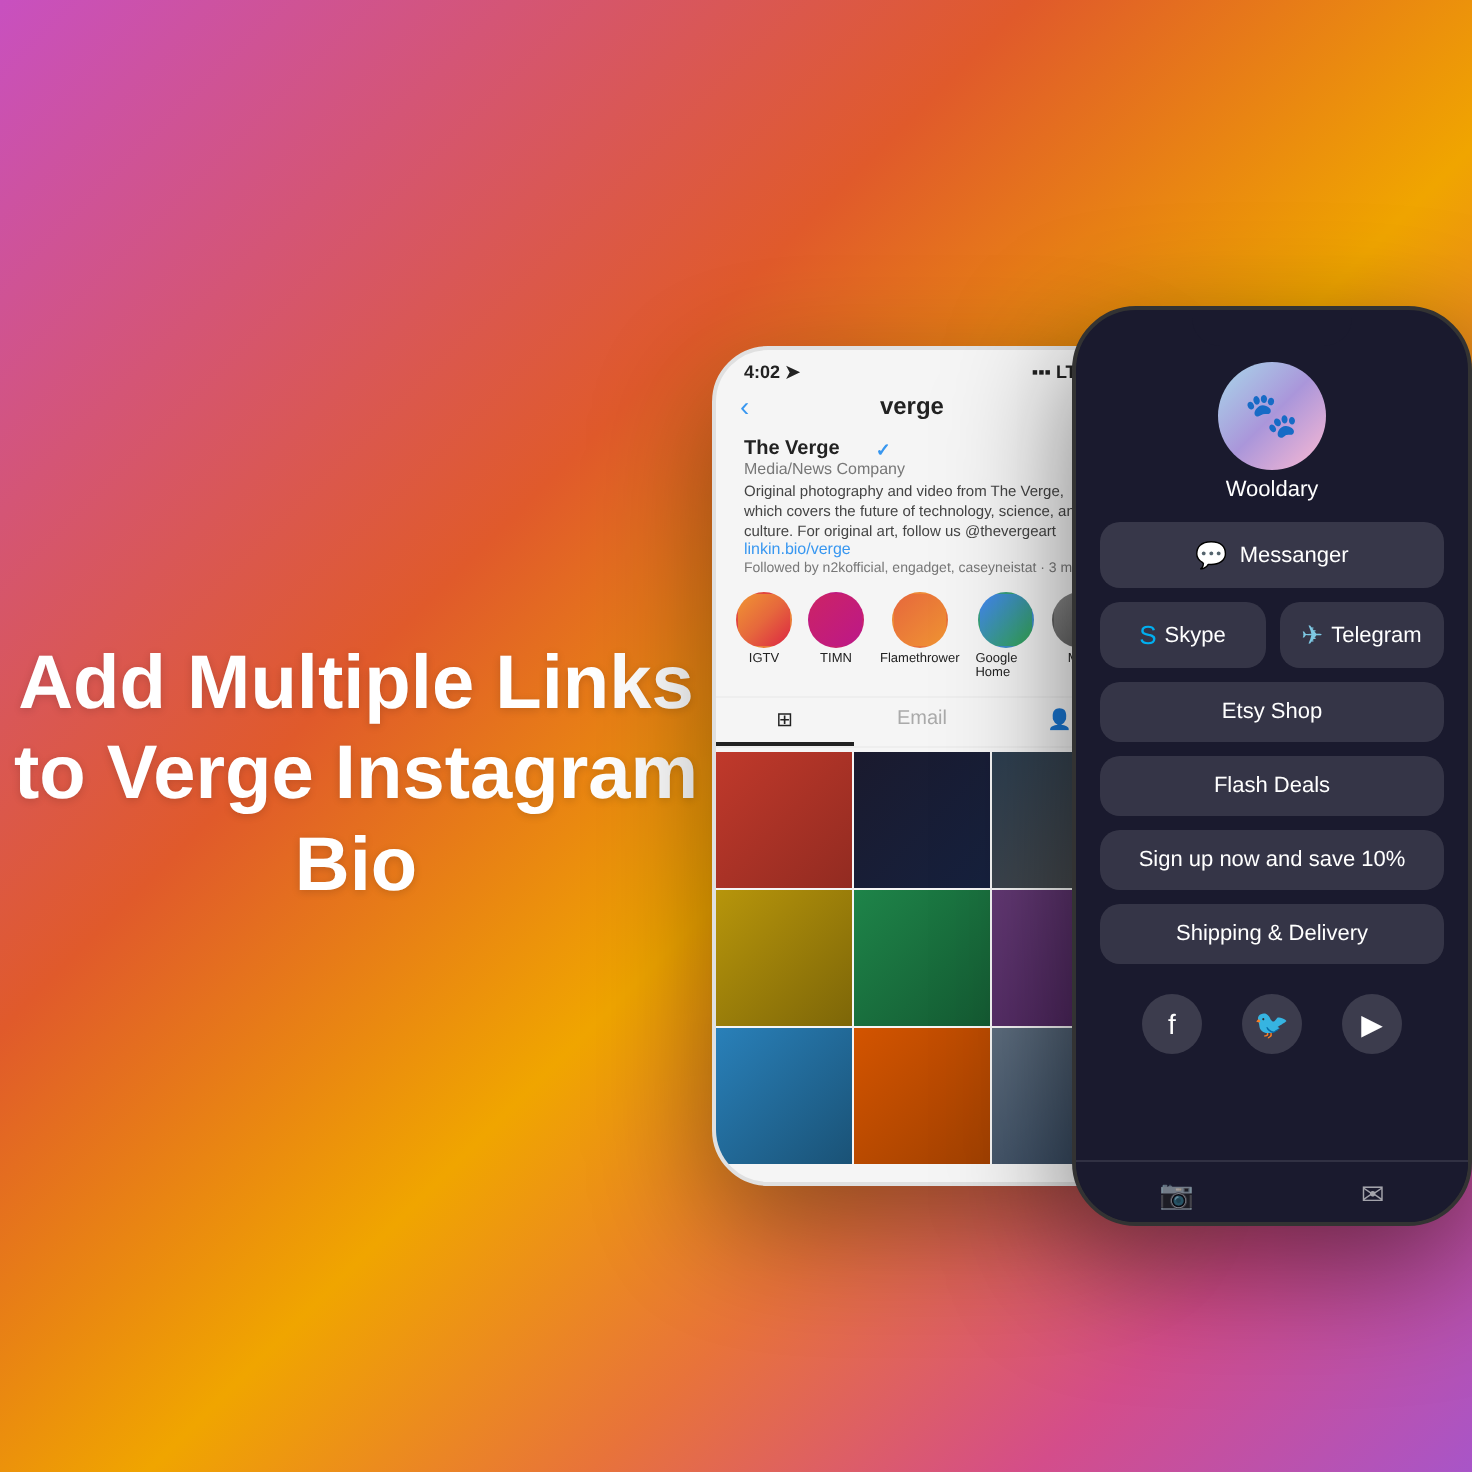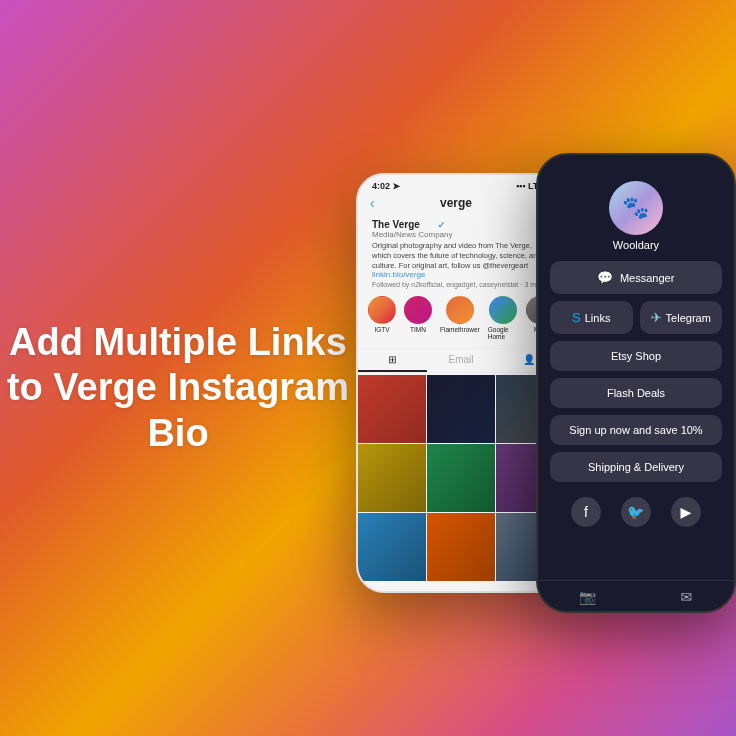--- a/index.html
+++ b/index.html
@@ -332,21 +332,21 @@
         <div class="right-username">Wooldary</div>
 
         <div class="link-btn messenger">
           <span class="messenger-icon">💬</span>
           <span>Messanger</span>
         </div>
 
         <div class="link-btn-row">
           <div class="link-btn-half">
             <span class="skype-icon">S</span>
-            <span>Links</span>
+            <span>Skype</span>
           </div>
           <div class="link-btn-half">
             <span class="telegram-icon">✈</span>
             <span>Telegram</span>
           </div>
         </div>
 
         <div class="link-btn">
           <span>Etsy Shop</span>
         </div>

